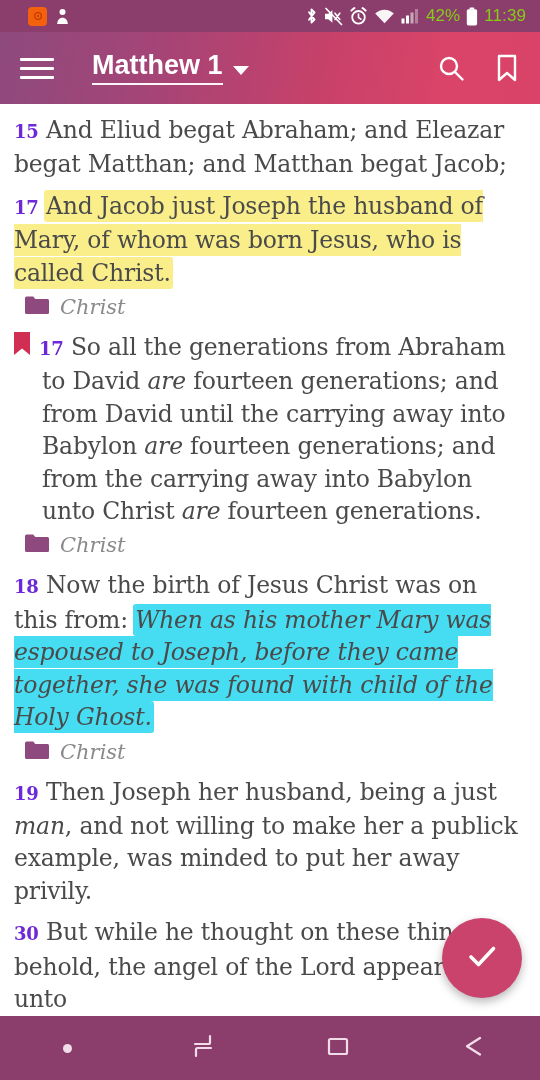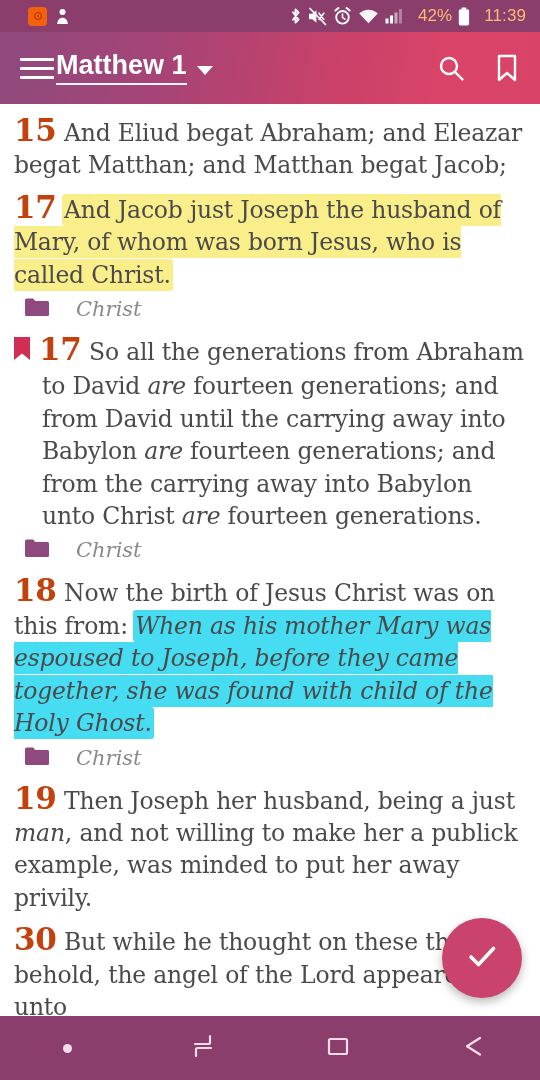--- a/index.html
+++ b/index.html
@@ -47,24 +47,23 @@
   }
   .notif-app-icon {
     width: 19px; height: 19px;
     border-radius: 4px;
     background: #F4610C;
     display: flex; align-items: center; justify-content: center;
   }
   .status-icon { display: flex; align-items: center; justify-content: center; }
   .status-text {
     font-size: 17px;
-    color: #fdba74;
+    color: #84cc16;
     letter-spacing: 0.1px;
     font-family: "Liberation Sans", sans-serif;
-    margin-left: 8px;
   }
 
   
   .app-bar {
     position: absolute;
     top: 32px; left: 0;
     width: 540px;
     height: 72px;
     background: linear-gradient(100deg, #8E4A7E 0%, #A64476 30%, #C94169 62%, #DA4468 82%, #D94367 100%);
     display: flex;
@@ -82,20 +81,21 @@
   .hamburger span {
     display: block;
     width: 34px; height: 3px;
     background: #ffffff;
     border-radius: 1px;
   }
   .book-selector {
     display: flex;
     align-items: center;
     gap: 10px;
+    margin-left: 36px;
     cursor: pointer;
   }
   .book-title {
     font-size: 27px;
     font-weight: bold;
     color: #ffffff;
     border-bottom: 2px solid rgba(255,255,255,0.95);
     padding-bottom: 2px;
     line-height: 1.1;
     font-family: "Liberation Sans", sans-serif;
@@ -132,42 +132,42 @@
     line-height: 32.4px;
     color: #4a4a4a;
     margin-bottom: 0;
     padding: 0 2px;
     letter-spacing: -0.2px;
   }
   .verse-block { margin-bottom: 9px; }
   .verse.indented { padding-left: 30px; text-indent: 0; }
 
   .vnum {
-    color: #c2410c;
+    color: #6d28d9;
     font-weight: bold;
     font-family: "DejaVu Serif", serif;
-    font-size: 31px;
+    font-size: 18px;
   }
 
   .hl-yellow {
     background: #F9EE8A;
     box-shadow: 0 0 0 2px #F9EE8A;
     border-radius: 1px;
   }
   .hl-cyan {
     background: #46DDF2;
     box-shadow: 0 0 0 2px #46DDF2;
     border-radius: 1px;
     font-style: italic;
   }
 
   .tag-row {
     display: flex;
     align-items: center;
-    gap: 27px;
+    gap: 11px;
     margin: 6px 0 12px 12px;
   }
   .tag-label {
     font-family: "DejaVu Serif", serif;
     font-style: italic;
     font-size: 21px;
     color: #8a8a8a;
   }
 
   .bookmark-inline {

